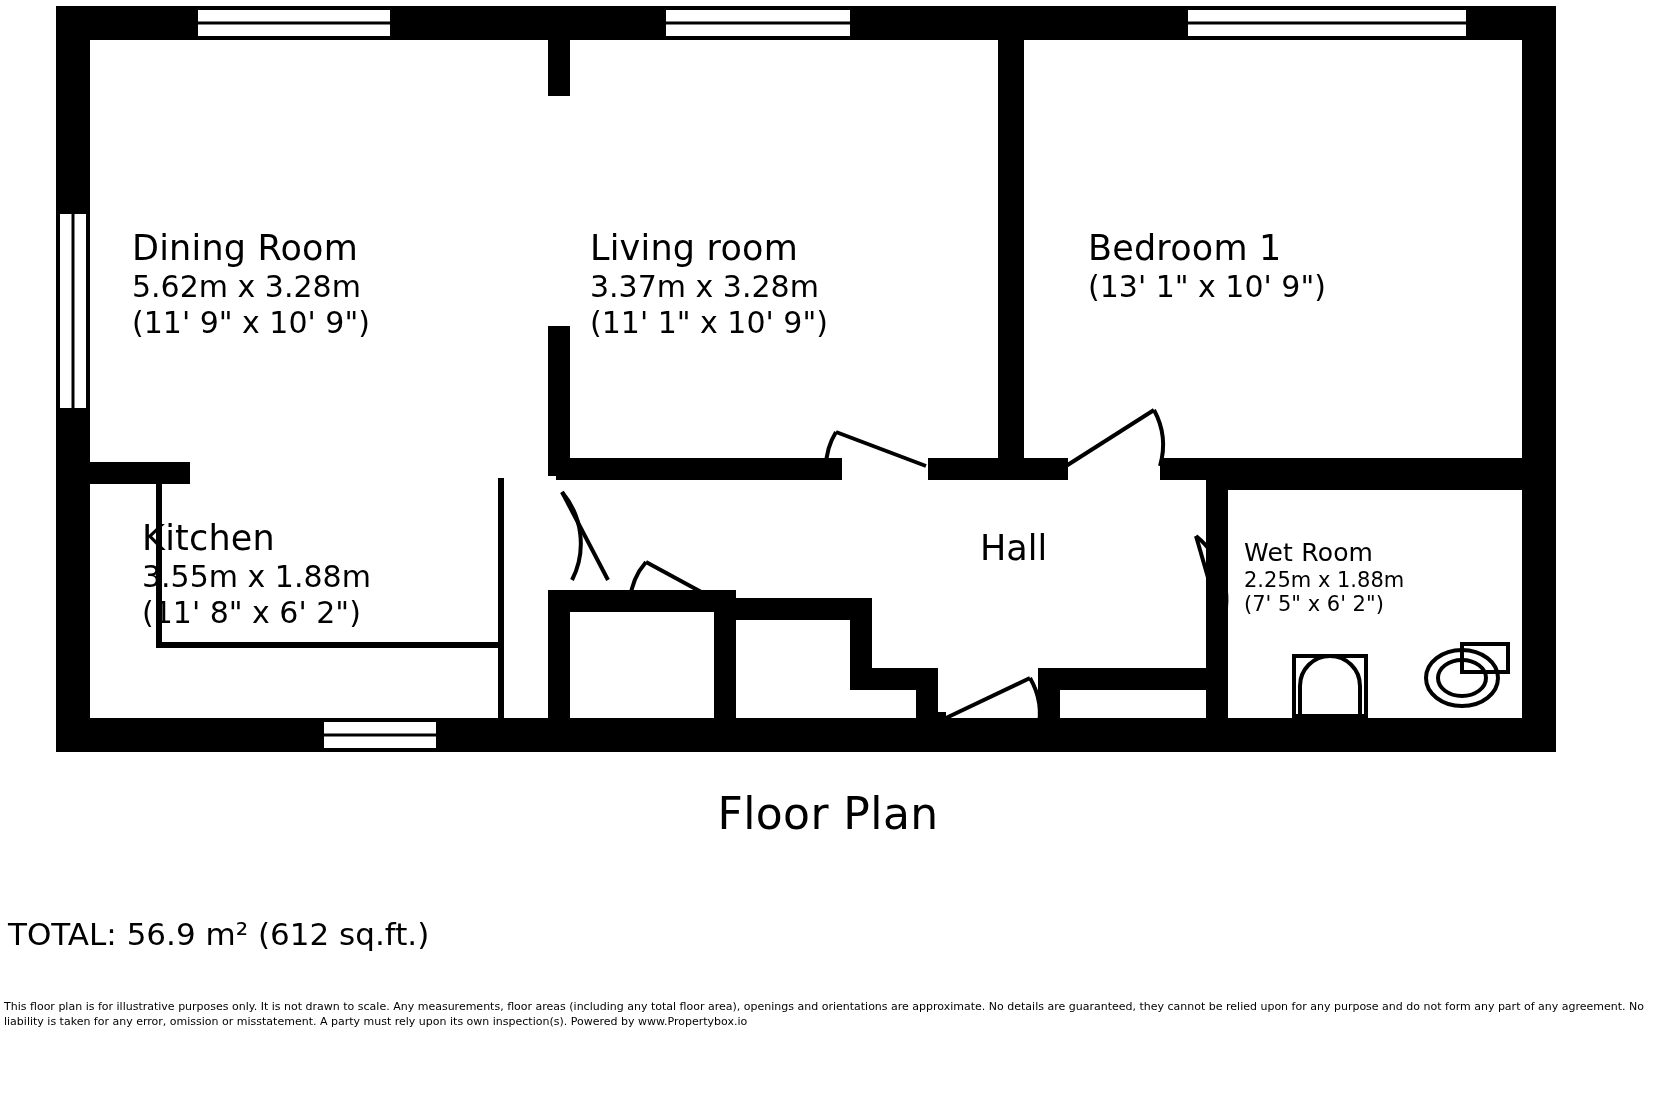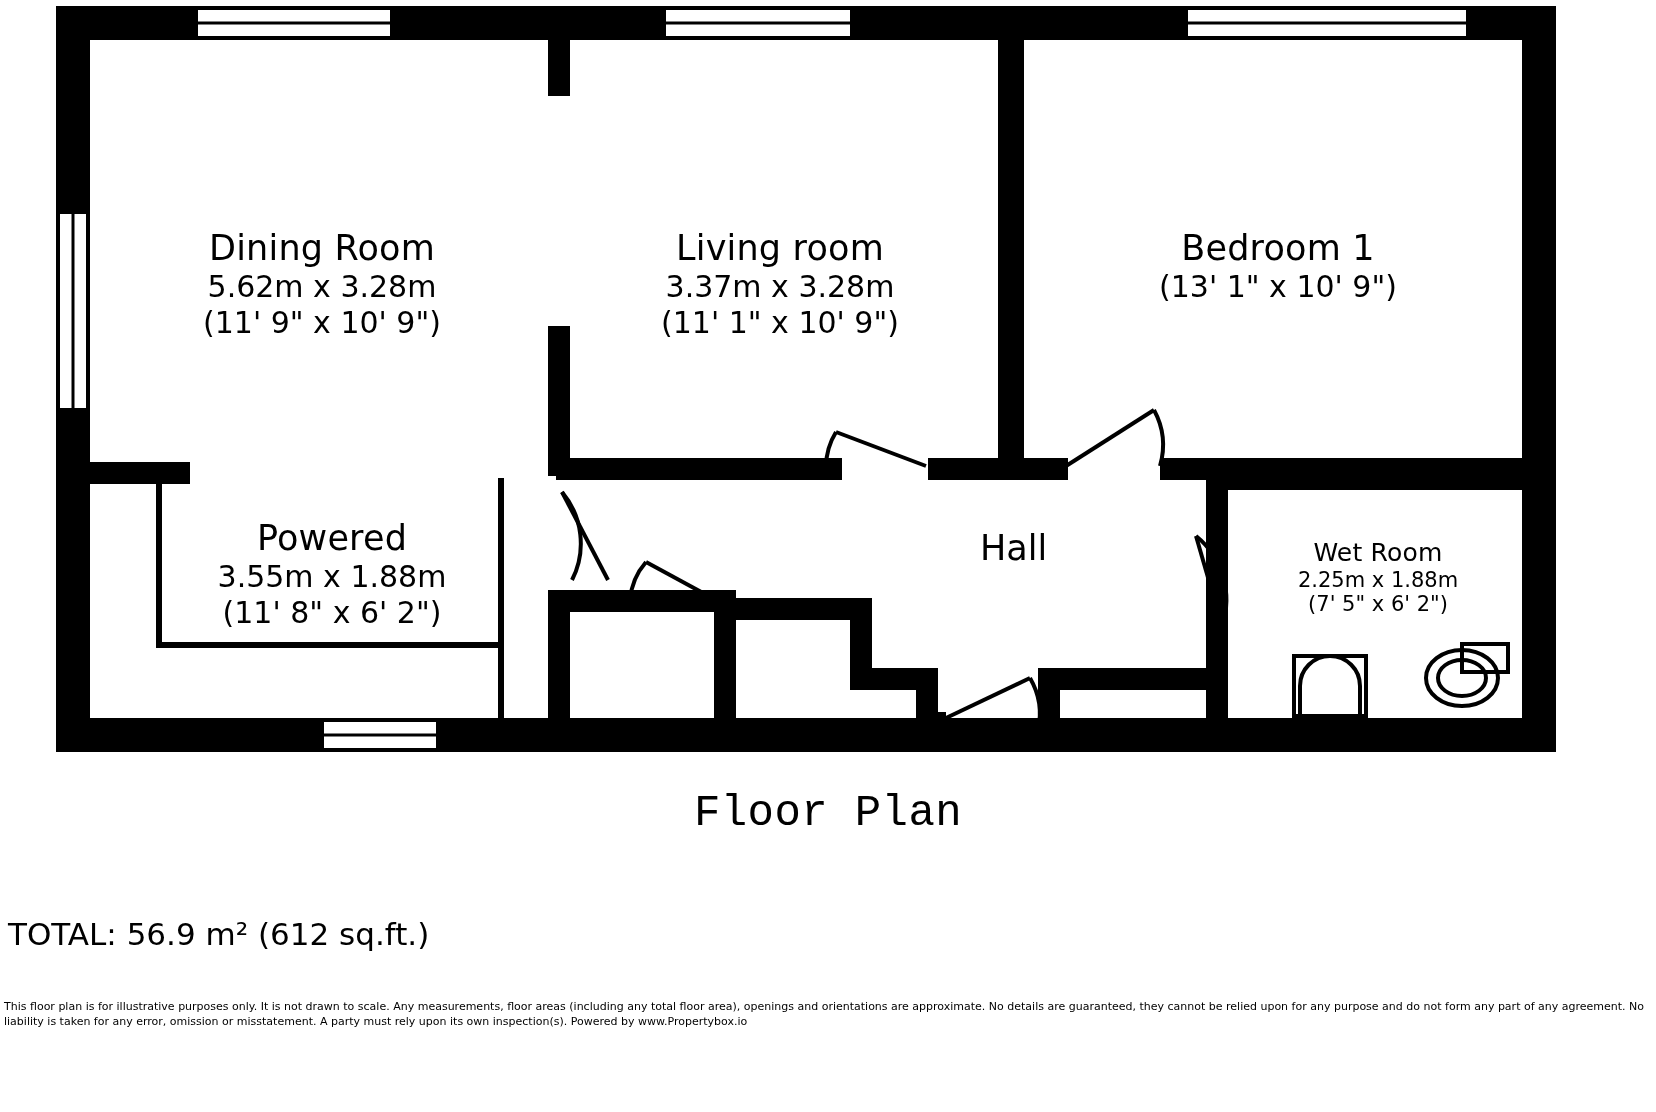--- a/index.html
+++ b/index.html
@@ -23,21 +23,20 @@
   }
   svg.floorplan {
     position: absolute;
     left: 0;
     top: 0;
     width: 1656px;
     height: 1112px;
   }
   .room-label {
     position: absolute;
-    text-align: center;
     line-height: 1.18;
     white-space: nowrap;
   }
   .room-name {
     font-size: 35px;
     letter-spacing: 0.2px;
   }
   .room-dim {
     font-size: 30px;
   }
@@ -204,34 +203,34 @@
     <div class="room-dim">3.37m x 3.28m</div>
     <div class="room-dim-imp">(11' 1" x 10' 9")</div>
   </div>
 
   <div class="room-label" style="left:1088px; top:228px; width:380px;">
     <div class="room-name">Bedroom 1</div>
     <div class="room-dim-imp">(13' 1" x 10' 9")</div>
   </div>
 
   <div class="room-label" style="left:142px; top:518px; width:380px;">
-    <div class="room-name">Powered</div>
+    <div class="room-name">Kitchen</div>
     <div class="room-dim">3.55m x 1.88m</div>
     <div class="room-dim-imp">(11' 8" x 6' 2")</div>
   </div>
 
   <div class="room-label small" style="left:1244px; top:538px; width:268px;">
     <div class="room-name">Wet Room</div>
     <div class="room-dim">2.25m x 1.88m</div>
     <div class="room-dim-imp">(7' 5" x 6' 2")</div>
   </div>
 
   <div class="hall-label" style="left:948px; top:528px;">Hall</div>
 
-  <div class="title-block" style="top:788px;font-family:Liberation Mono, monospace;">
+  <div class="title-block" style="top:788px;">
     <div class="plan-title">Floor Plan</div>
   </div>
 
   <div class="total-line" style="top:916px;">TOTAL: 56.9 m² (612 sq.ft.)</div>
 
   <div class="disclaimer" style="top:1000px;">This floor plan is for illustrative purposes only. It is not drawn to scale. Any measurements, floor areas (including any total floor area), openings and orientations are approximate. No details are guaranteed, they cannot be relied upon for any purpose and do not form any part of any agreement. No liability is taken for any error, omission or misstatement. A party must rely upon its own inspection(s). Powered by www.Propertybox.io</div>
 
 </div>
 
 </body></html>

